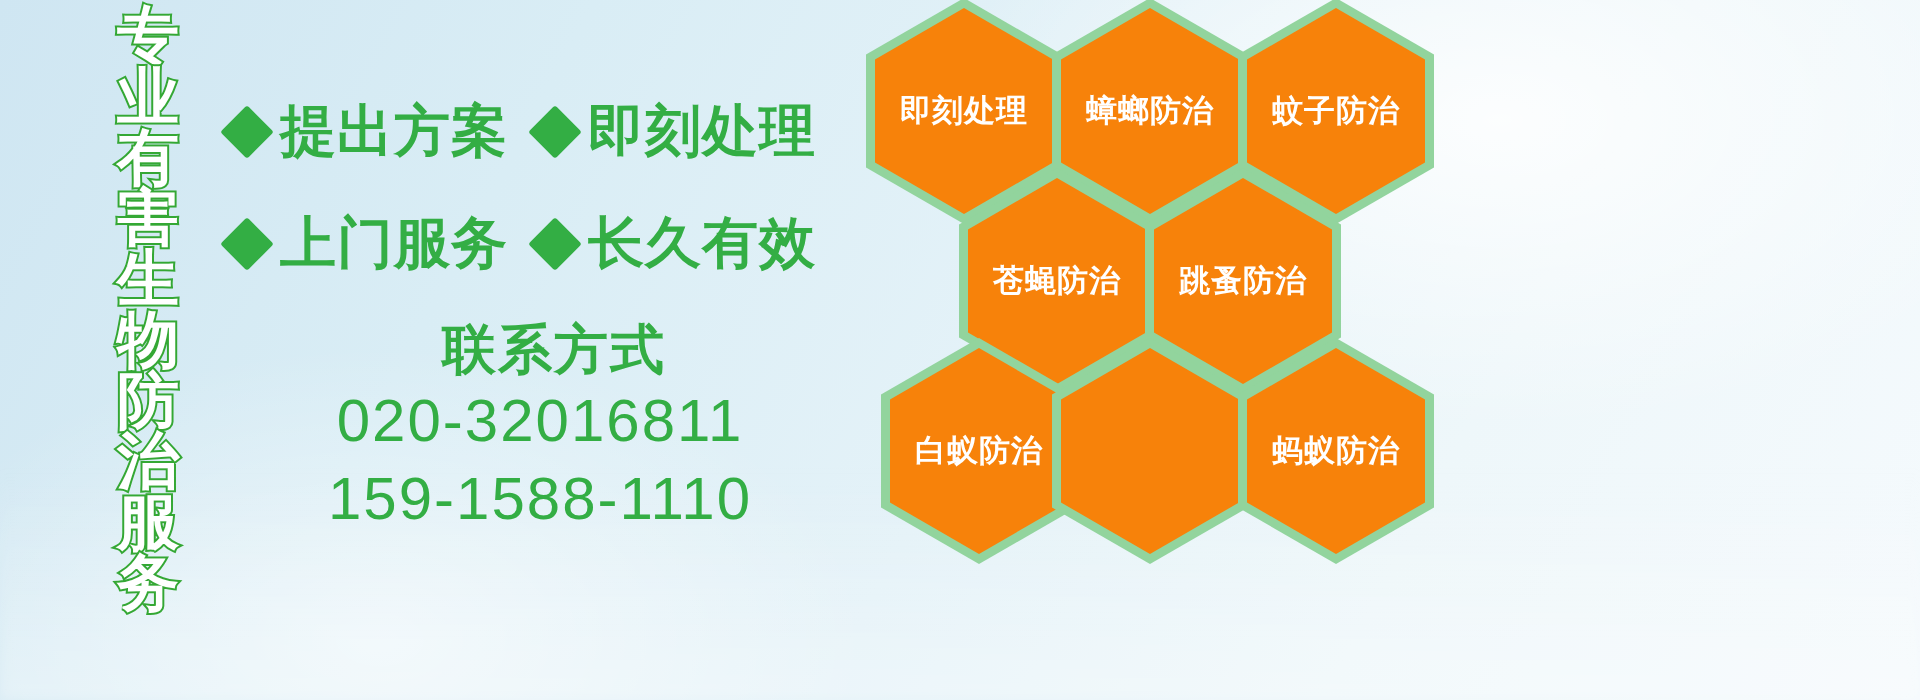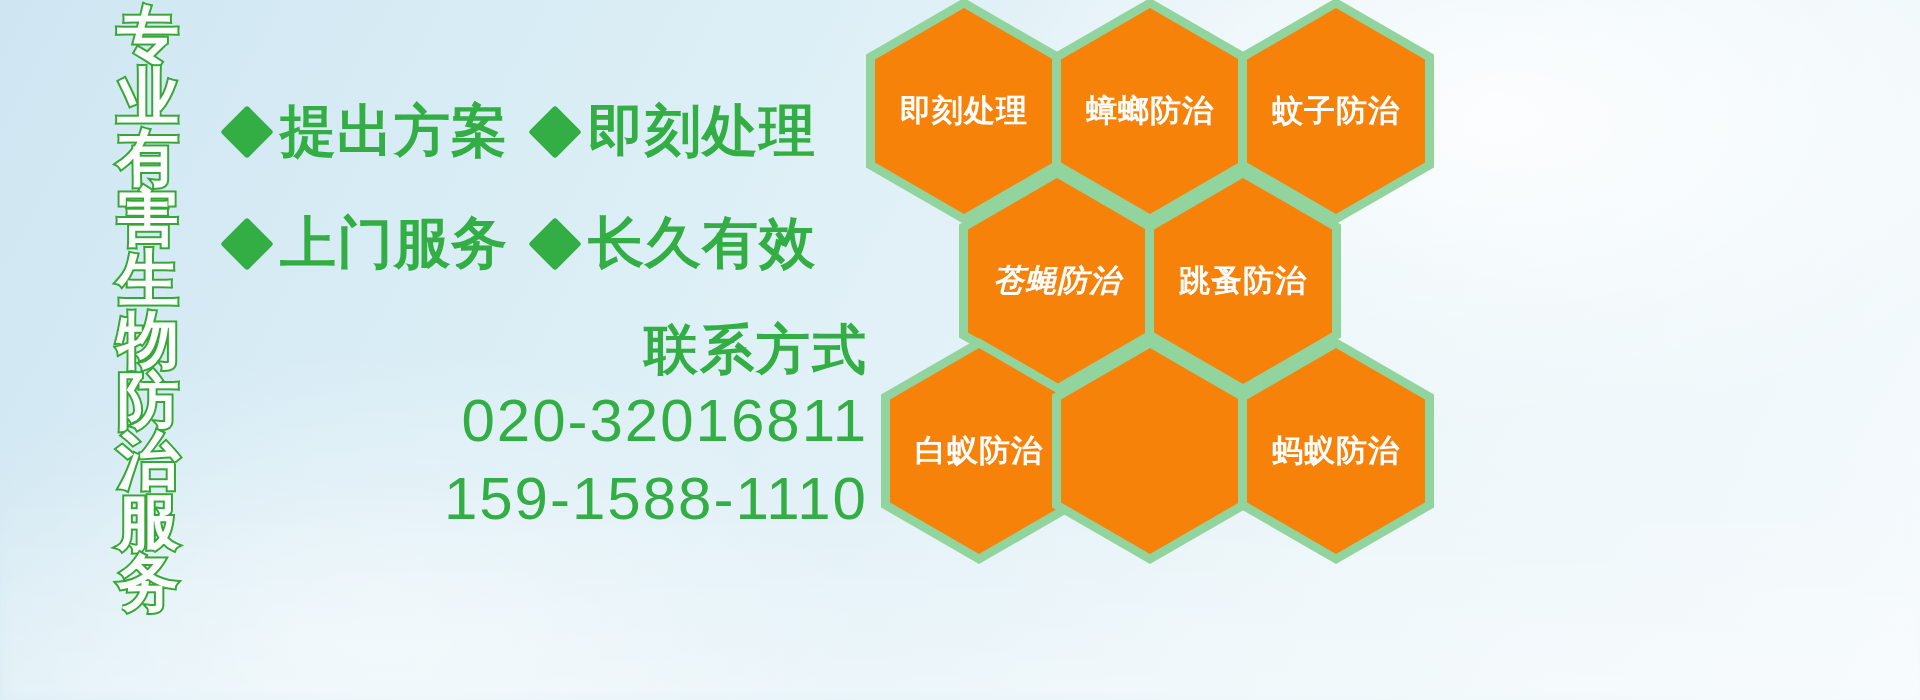--- a/index.html
+++ b/index.html
@@ -44,21 +44,21 @@
   .feat-row{display:flex;align-items:center;height:112px;}
   .feat-item{display:flex;align-items:center;text-align:right;}
   .feat-item + .feat-item{margin-left:28px;}
   .diamond{
     width:38px;height:38px;background:#33ae44;transform:rotate(45deg);
     border-radius:3px;flex:none;margin-right:14px;
   }
   .feat-label{font-size:56px;font-weight:700;color:#33ae44;white-space:nowrap;letter-spacing:1px;}
 
   
-  .contact{position:absolute;left:228px;top:318px;width:640px;text-align:right;}
+  .contact{position:absolute;left:220px;top:318px;width:640px;text-align:center;}
   .contact-title{font-size:54px;font-weight:700;color:#33ae44;letter-spacing:2px;line-height:1.18;
     padding-left:28px;}
   .contact-phone{font-size:60px;font-weight:400;color:#33ae44;letter-spacing:2px;line-height:1.30;}
 
   
   .honeycomb{position:absolute;left:862px;top:-8px;width:600px;height:560px;}
   .hex{
     position:absolute;width:196px;height:226px;
     display:flex;align-items:center;justify-content:center;
     clip-path:polygon(50% 0%,100% 25%,100% 75%,50% 100%,0% 75%,0% 25%);
@@ -71,21 +71,21 @@
   }
   .hex .hex-label{
     position:relative;z-index:2;color:#ffffff;font-size:31px;font-weight:700;
     letter-spacing:1px;white-space:nowrap;
   }
   
   .hex.r1c1{left:4px;  top:6px;}
   .hex.r1c2{left:190px;top:6px;}
   .hex.r1c3{left:376px;top:6px;}
   
-  .hex.r2c1{left:97px; top:176px;font-style:italic;}
+  .hex.r2c1{left:97px; top:176px;}
   .hex.r2c2{left:283px;top:176px;}
   
   .hex.r3c1{left:4px;  top:346px;margin-left:15px;}
   .hex.r3c2{left:190px;top:346px;}
   .hex.r3c3{left:376px;top:346px;}
 </style>
 </head>
 <body>
 
 <div id="banner">

